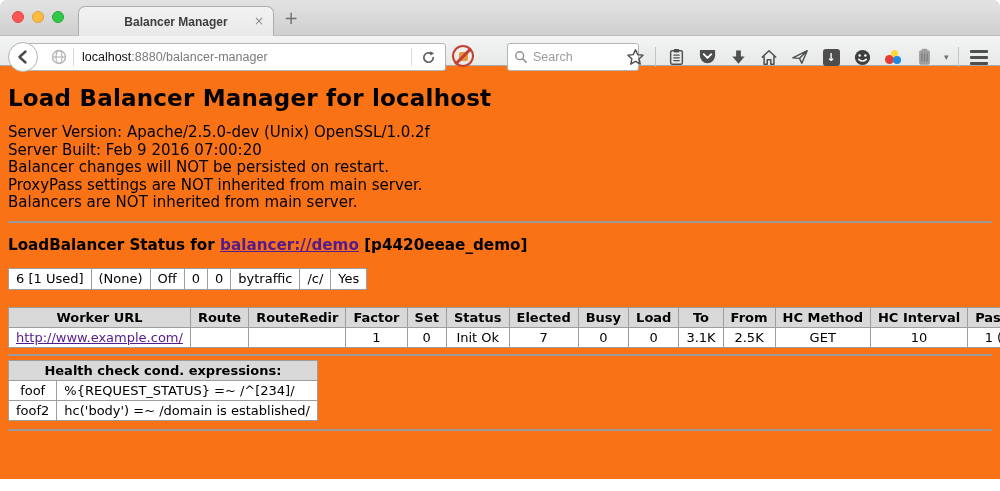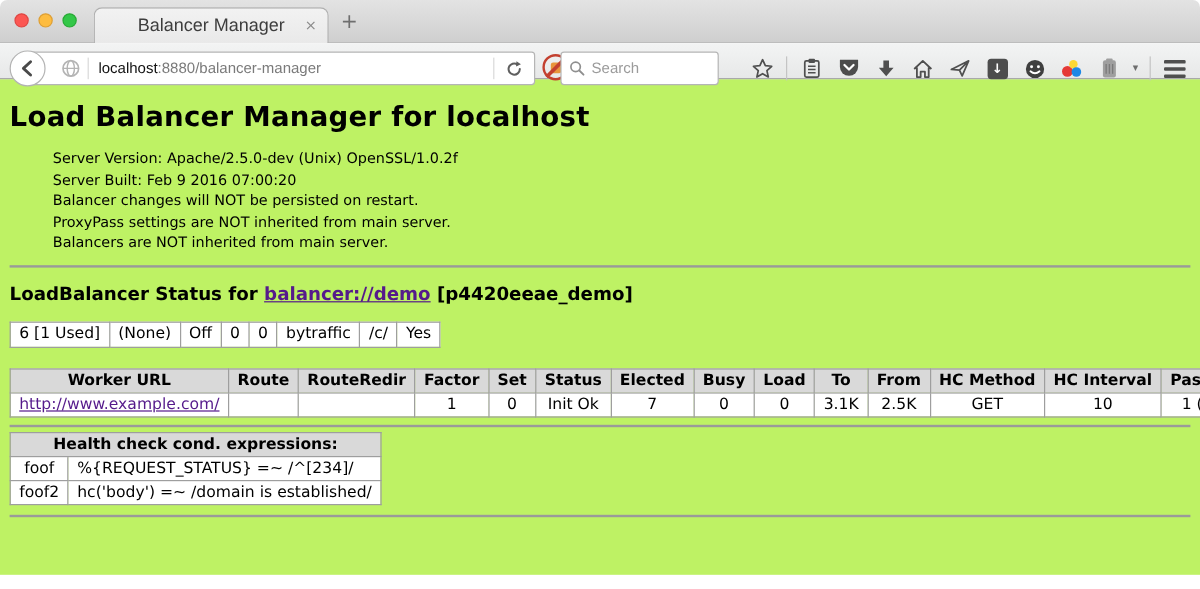--- a/index.html
+++ b/index.html
@@ -13,21 +13,21 @@
   .traffic { position:absolute; top:11px; left:12px; display:flex; gap:8px; }
   .tl { width:12px; height:12px; border-radius:50%; }
   .tl.red    { background:#fc5753; border:1px solid #df4744; }
   .tl.yellow { background:#fdbc40; border:1px solid #de9f34; }
   .tl.green  { background:#33c748; border:1px solid #27aa35; }
 
   .tab { position:absolute; left:78px; top:6px; width:196px; height:30px;
          background:linear-gradient(180deg,#f2f2f2,#e9e9e9);
          border:1px solid #aeaeae; border-bottom:none; border-radius:7px 7px 0 0;
          display:flex; align-items:center; justify-content:center; }
-  .tab-title { font-size:15px; color:#3d3d3d; font-family:"Liberation Sans",sans-serif; }
+  .tab-title { font-size:12px; color:#3d3d3d; font-family:"Liberation Sans",sans-serif;font-weight:bold; }
   .tab-close { position:absolute; right:9px; top:7px; font-size:12px; color:#8a8a8a; cursor:default; }
   .newtab { position:absolute; left:284px; top:10px; font-size:17px; color:#6f6f6f; line-height:17px; }
 
   
   .toolbar { position:relative; height:30px; background:linear-gradient(180deg,#f3f4f4,#e7e8e8);
              border-bottom:1px solid #a9a9a9; }
   .backbtn { position:absolute; left:8px; top:6px; width:30px; height:30px; border-radius:50%;
              background:#fff; border:1px solid #b3b3b3; display:flex; align-items:center; justify-content:center;
              z-index:3; }
   .backbtn svg { display:block; }
@@ -39,21 +39,21 @@
              font-family:"Liberation Sans",sans-serif; }
   .urltext .domain { color:#111; }
   .urltext .rest { color:#7a7a7a; }
   .reload { flex:none; padding:0 9px; display:flex; align-items:center; }
 
   .blockicon { position:absolute; left:452px; top:9px; width:22px; height:22px; border-radius:50%;
                border:2.5px solid #c3402f; display:flex; align-items:center; justify-content:center; }
   .blockicon .slash { position:absolute; width:22px; height:2.5px; background:#c3402f; transform:rotate(-45deg); }
   .blockicon .blob { width:9px; height:9px; background:#e8953c; border-radius:2px; }
 
-  .searchbox { position:absolute; left:467px; top:7px; width:132px; height:28px; background:#fff;
+  .searchbox { position:absolute; left:507px; top:7px; width:132px; height:28px; background:#fff;
                border:1px solid #b5b5b5; border-radius:3px; display:flex; align-items:center; padding:0 6px; }
   .searchbox input { border:none; outline:none; width:90px; font-size:12.5px; margin-left:5px;
                      font-family:"Liberation Sans",sans-serif; color:#333; background:transparent; }
   .searchbox input::placeholder { color:#9b9b9b; }
 
   .iconrow { position:absolute; left:624px; right:6px; top:0; height:42px;
              display:flex; align-items:center; gap:9px; }
   .ibtn { width:22px; height:22px; display:flex; align-items:center; justify-content:center; flex:none; }
   .tool-divider { width:1px; height:20px; background:#c4c4c4; flex:none; }
   .darkbox { width:17px; height:17px; background:#4d4d4d; border-radius:3px; display:flex; align-items:center;
@@ -61,24 +61,24 @@
   .dots { position:relative; width:18px; height:18px; }
   .dots i { position:absolute; border-radius:50%; display:block; }
   .dots .d-red { width:9px; height:9px; background:#e53935; left:1px; top:7px; }
   .dots .d-yellow { width:7px; height:7px; background:#fdd835; left:7px; top:2px; }
   .dots .d-blue { width:8px; height:8px; background:#1e88e5; left:9px; top:8px; }
   .burger { display:flex; flex-direction:column; gap:3px; }
   .burger i { display:block; width:18px; height:3px; background:#4f4f4f; border-radius:1px; }
   .caret { font-size:9px; color:#6e6e6e; }
 
   
-  .content { padding:0 8px; background:#bef264; height:413px; }
+  .content { padding:0 8px; background:#f97316; height:413px; }
   h1.pagetitle { font-size:23px; font-weight:bold; color:#000; padding-top:19px; margin-bottom:13px;
                  letter-spacing:0.2px; }
-  .info { font-size:12px; line-height:17.6px; color:#000;margin-left:36px; }
+  .info { font-size:15px; line-height:17.6px; color:#000; }
   hr.rule { border:none; height:2px; background:#9a9a9a; margin-top:9px; }
   .balheading { font-size:15.2px; font-weight:bold; margin:13px 0 14px; }
   .balheading a { color:#551a8b; text-decoration:underline; }
 
   table { border-collapse:collapse; font-size:13px; }
   table, th, td { border:1px solid #9e9e9e; }
   th { background:#d9d9d9; font-weight:bold; padding:2px 7px; text-align:center; white-space:nowrap; }
   td { padding:2px 7px; text-align:center; white-space:nowrap; background:#fff; }
   td.left { text-align:left; }
   td a { color:#551a8b; text-decoration:underline; }

